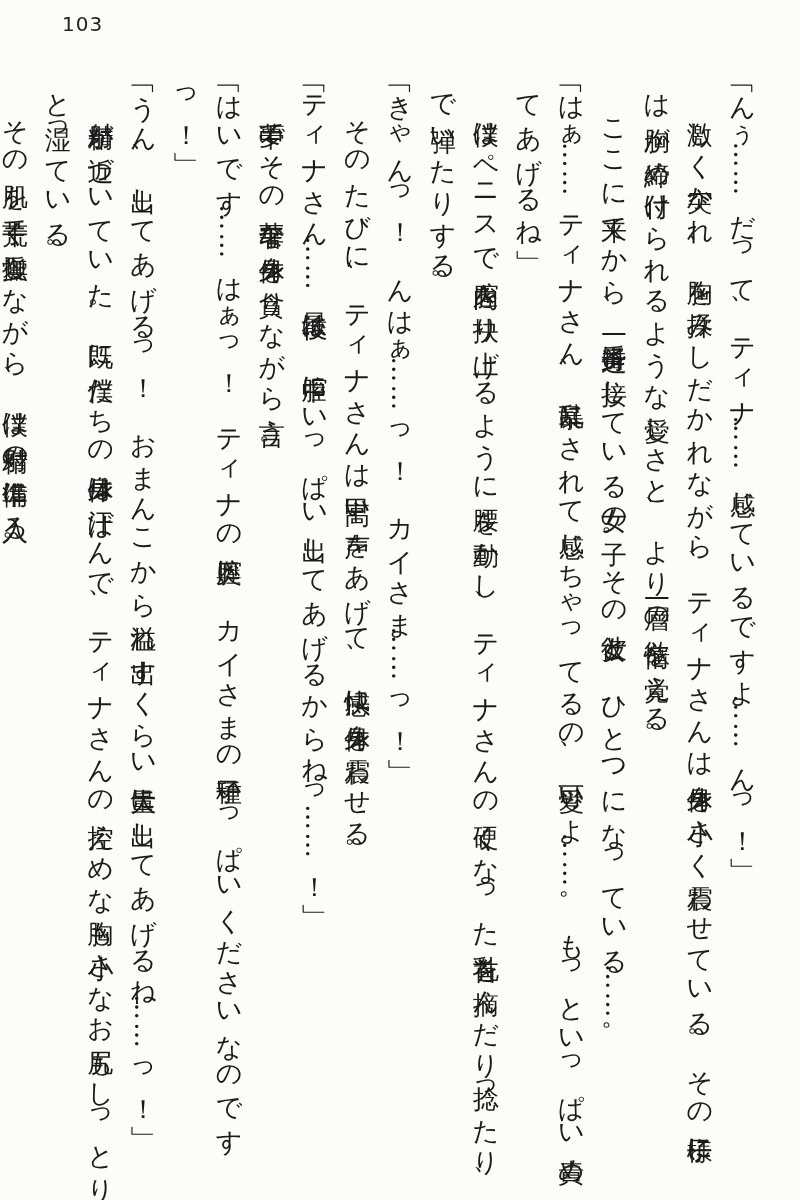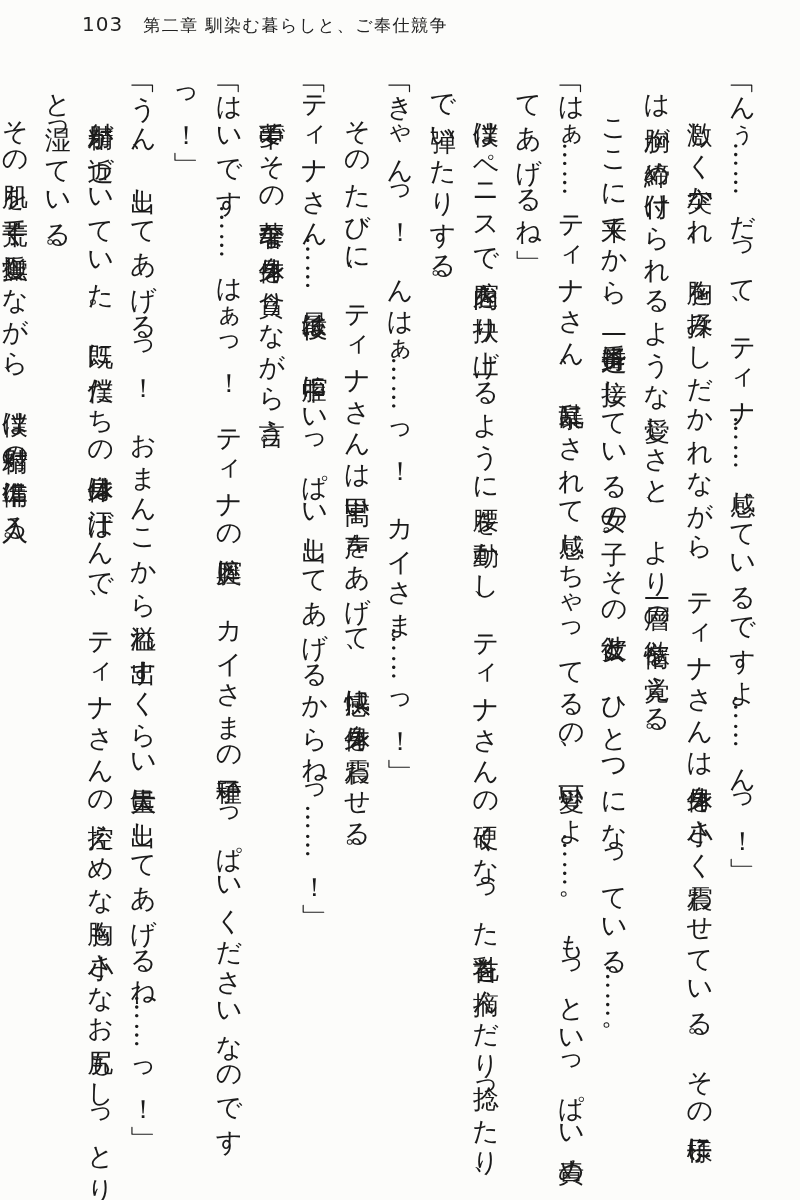--- a/index.html
+++ b/index.html
@@ -19,21 +19,20 @@
     display: flex;
     align-items: baseline;
     gap: 20px;
     font-family: "DejaVu Sans", sans-serif;
     color: #222;
     white-space: nowrap;
   }
   .page-number {
     font-size: 20px;
     letter-spacing: 1px;
-    margin-left: 20px;
   }
   .chapter-title {
     font-size: 17px;
     letter-spacing: 1.5px;
   }
   .body-text {
     position: absolute;
     top: 76px;
     right: 36px;
     width: 728px;
@@ -53,21 +52,20 @@
     text-indent: 1em;
   }
 </style>
 </head>
 <body>
 
 <div class="page">
 
   <div class="running-header">
     <span class="page-number">103</span>
-    <span class="chapter-title">第二章 馴染む暮らしと、ご奉仕競争</span>
   </div>
 
   <div class="body-text">
     <p>「んぅ……だって、ティナ……感じているですよ……んっ！」</p>
     <p class="indent">激しく突かれ、胸を揉みしだかれながら、ティナさんは身体を小さく震わせている。その様子に、僕は胸が締め付けられるような愛しさと、より一層の欲情を覚える。</p>
     <p class="indent">ここに来てから、一番身近に接している女の子。その彼女と、ひとつになっている……。</p>
     <p>「はぁ……ティナさん、乱暴にされて感じちゃってるの、可愛いよ……。もっといっぱい責めてあげるね」</p>
     <p class="indent">僕はペニスで膣内を抉り上げるように腰を動かし、ティナさんの硬くなった乳首を摘んだり捻ったり、爪で弾いたりする。</p>
     <p>「きゃんっ！　んはぁ……っ！　カイさま……っ！」</p>
     <p class="indent">そのたびに、ティナさんは甲高い声をあげて、快感に身体を震わせる。</p>

